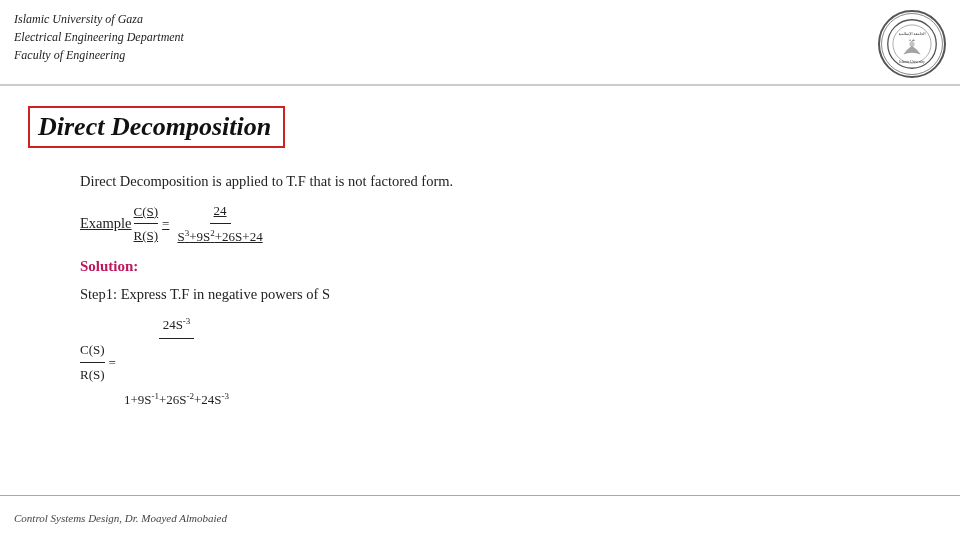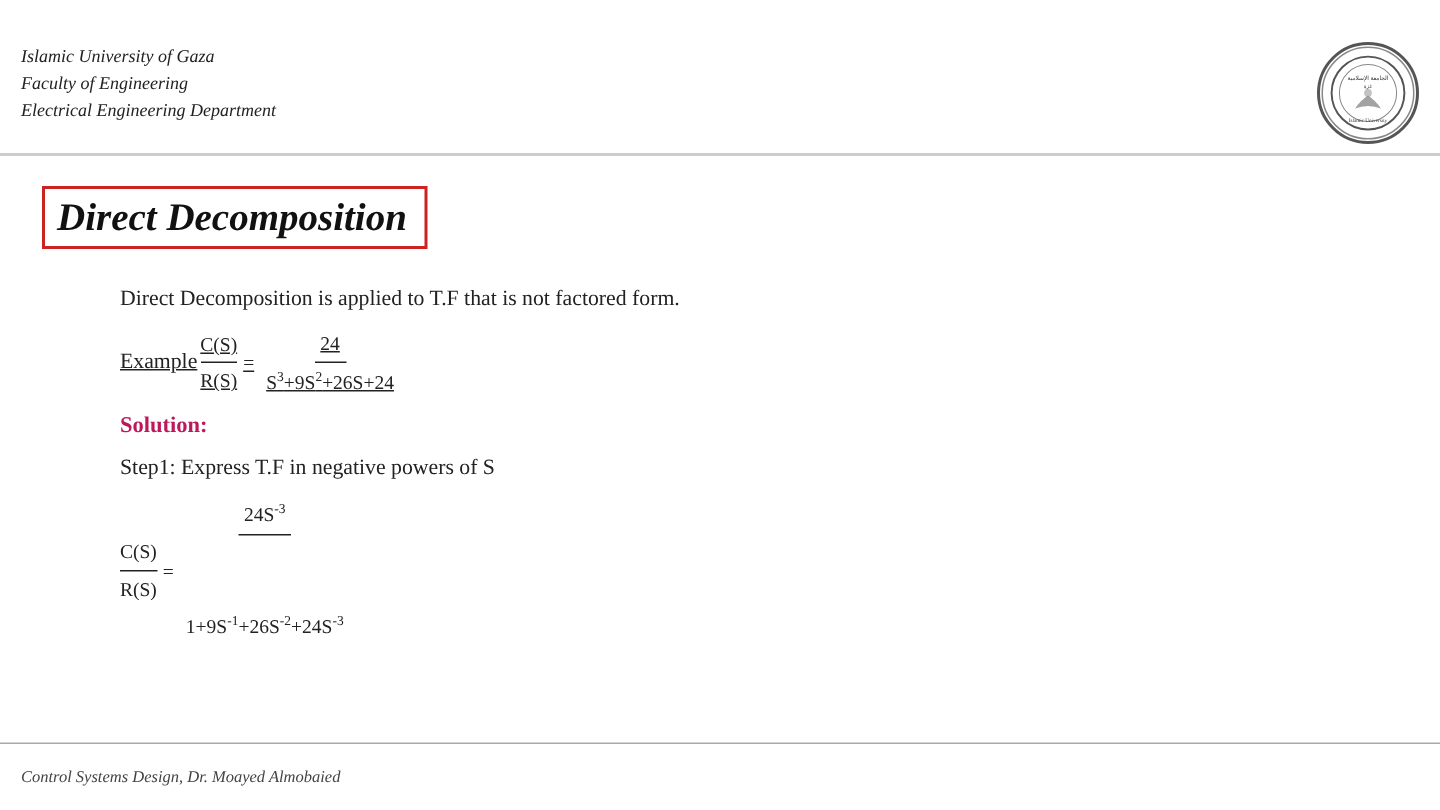--- a/index.html
+++ b/index.html
@@ -10,21 +10,21 @@
       background: #ffffff;
       font-family: 'Times New Roman', Times, serif;
       position: relative;
       overflow: hidden;
     }
 
     .header {
       display: flex;
       justify-content: space-between;
       align-items: flex-start;
-      padding: 28px 14px 6px 14px;
+      padding: 10px 14px 6px 14px;
       border-bottom: 2px solid #cccccc;
     }
 
     .header-text {
       font-size: 12px;
       line-height: 1.5;
       color: #222;
       font-style: italic;
     }
 
@@ -134,22 +134,22 @@
     }
   </style>
 </head>
 <body>
 
 <div>
 
   <div class="header">
     <div class="header-text">
       <div>Islamic University of Gaza</div>
+      <div>Electrical Engineering Department</div>
       <div>Faculty of Engineering</div>
-      <div>Electrical Engineering Department</div>
     </div>
     <div class="logo-circle">
       <div class="logo-inner">
         <svg viewBox="0 0 60 60" xmlns="http://www.w3.org/2000/svg">
           <circle cx="30" cy="30" r="28" fill="none" stroke="#555" stroke-width="1.5"></circle>
           <circle cx="30" cy="30" r="22" fill="none" stroke="#888" stroke-width="0.8"></circle>
           <text x="30" y="20" text-anchor="middle" font-size="4.5" fill="#333" font-family="serif">الجامعة الإسلامية</text>
           <text x="30" y="26" text-anchor="middle" font-size="4" fill="#333" font-family="serif">غزة</text>
 
           <path d="M30 32 Q24 36 20 42 Q30 38 40 42 Q36 36 30 32Z" fill="#666" opacity="0.6"></path>

